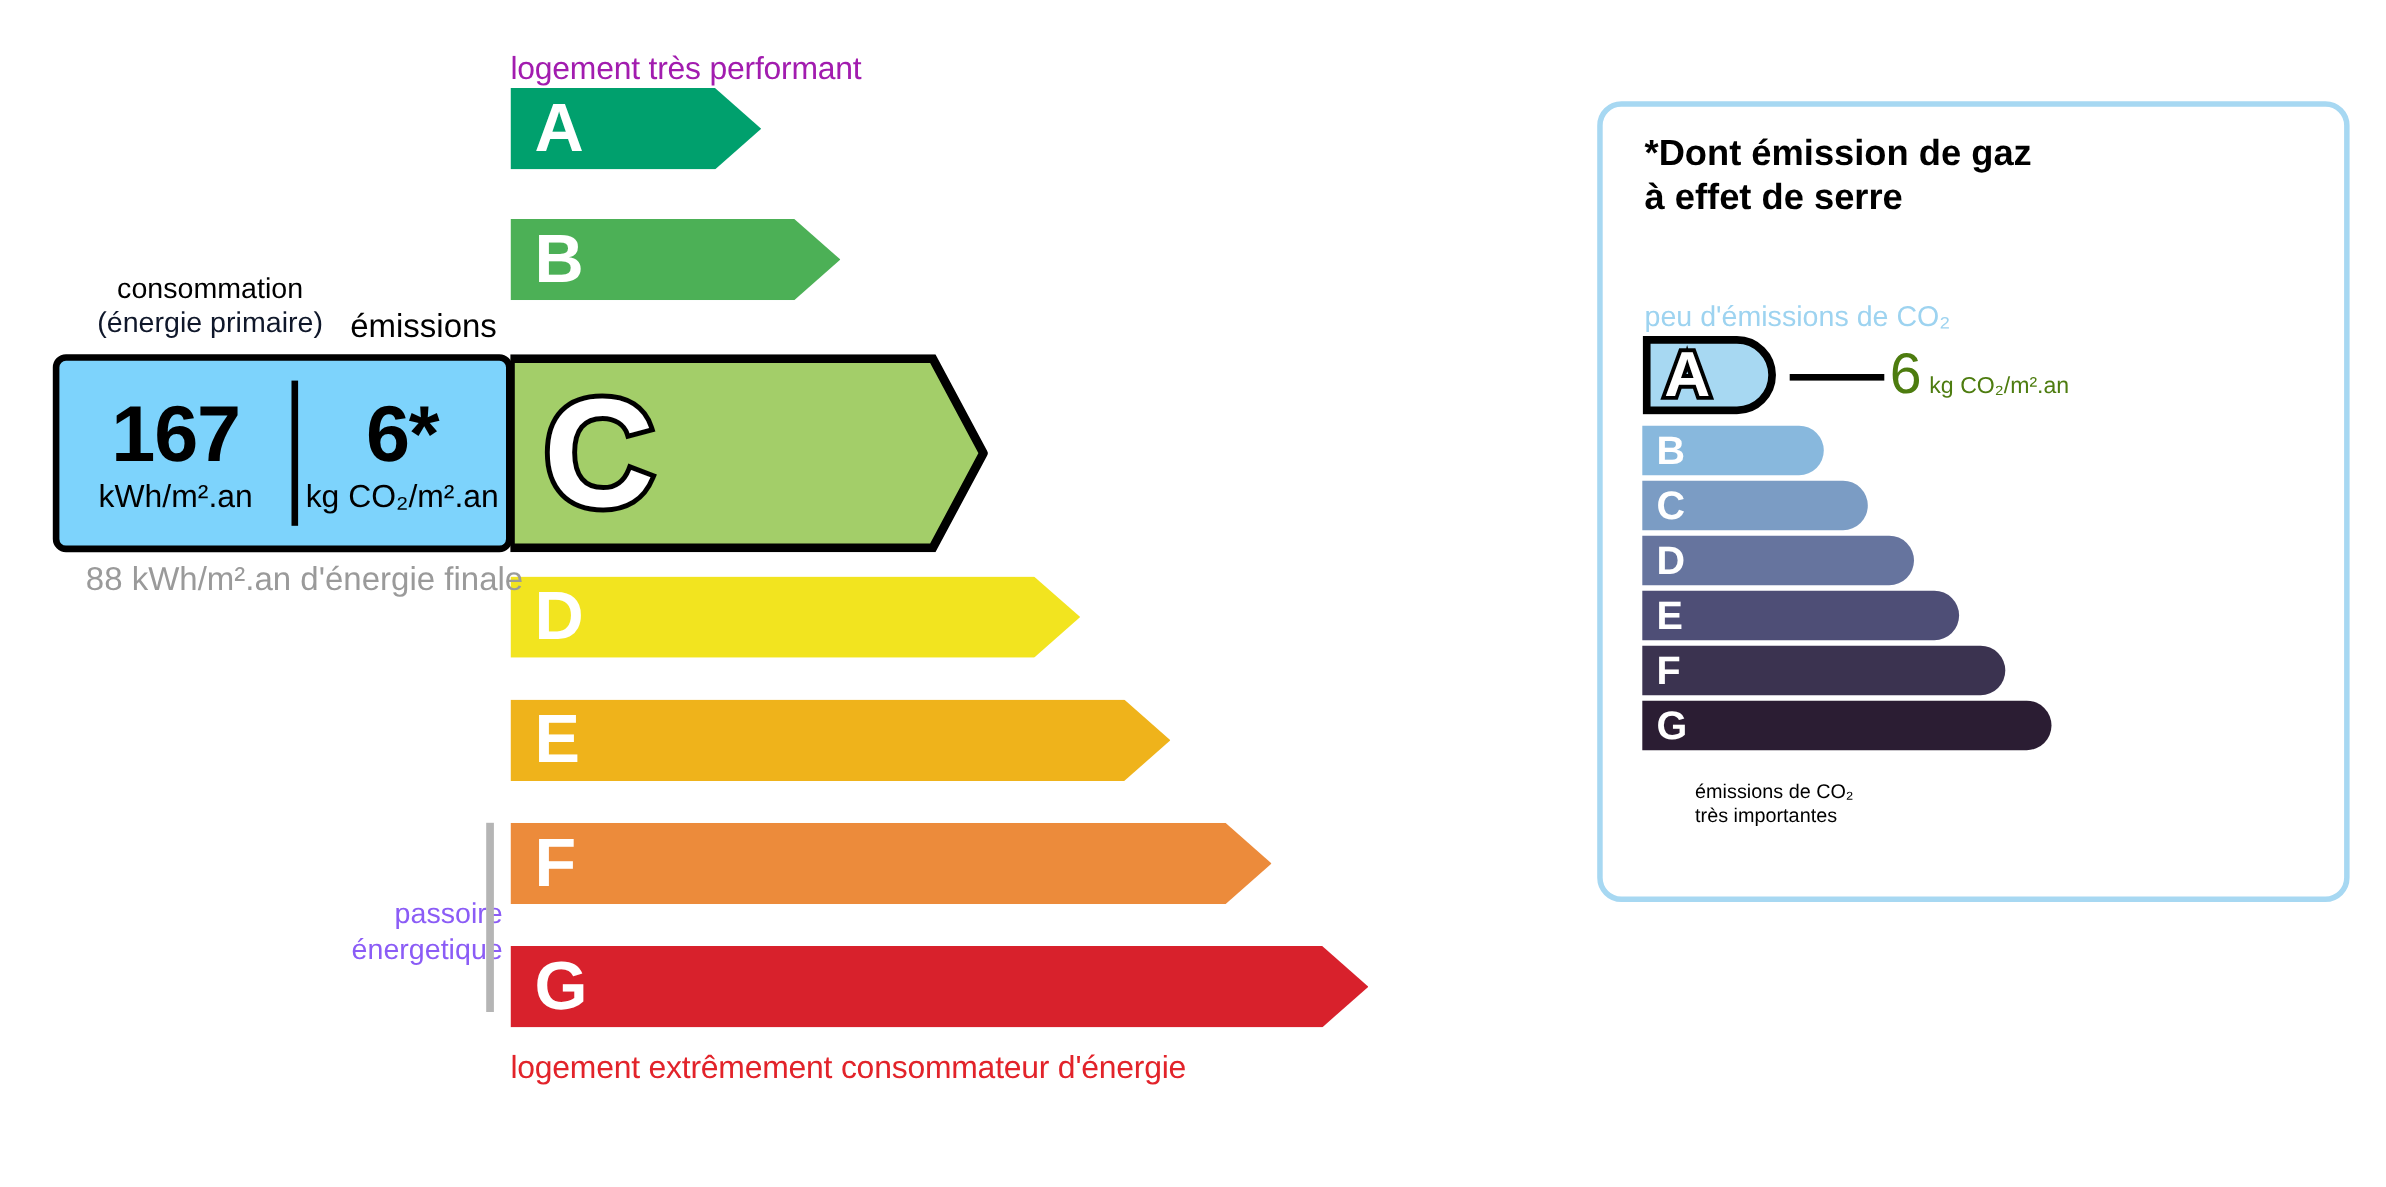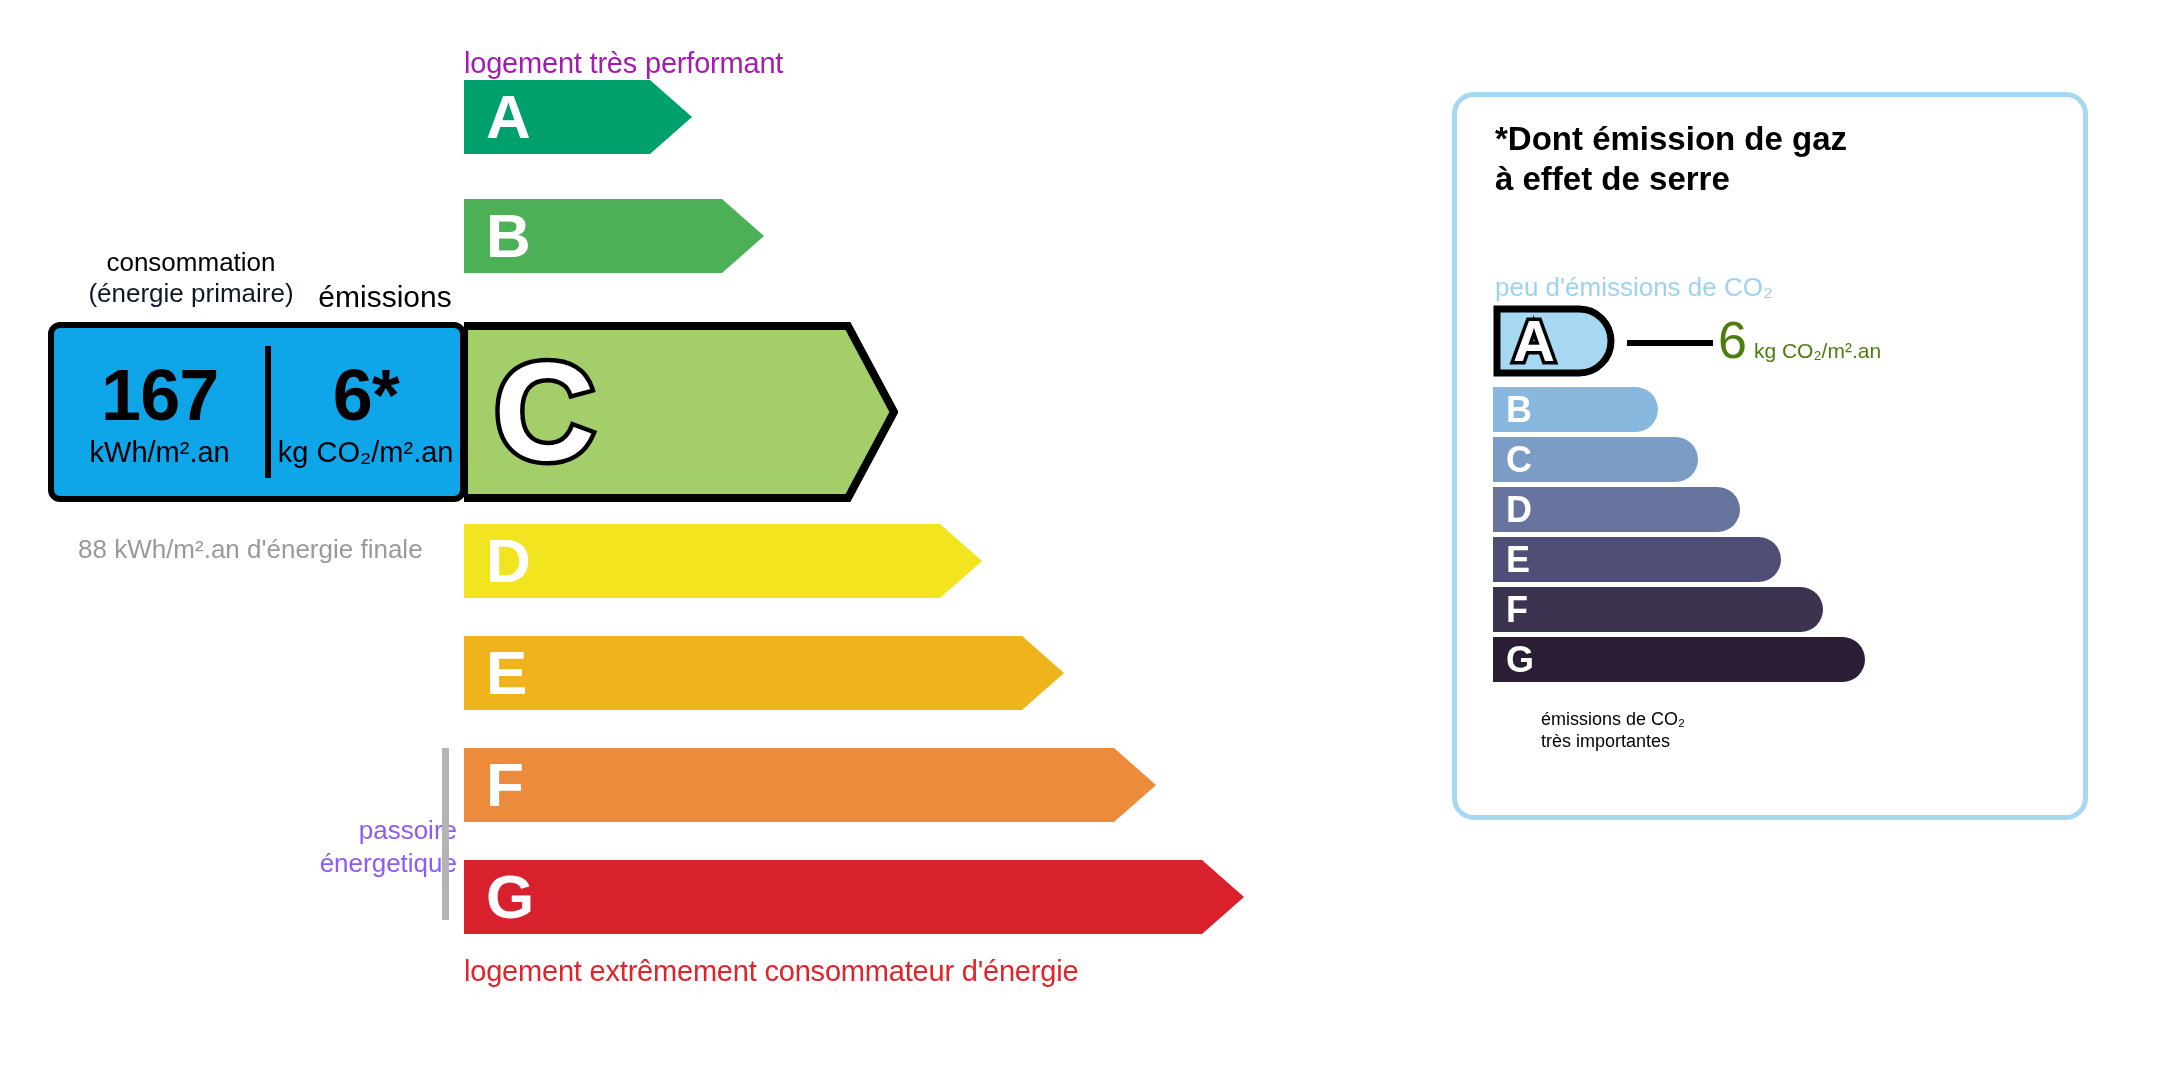--- a/index.html
+++ b/index.html
@@ -60,21 +60,21 @@
     color: #000;
   }
 
   
   #value-box {
     position: absolute;
     left: 48px; top: 322px;
     width: 418px; height: 180px;
     border: 6px solid #000;
     border-radius: 12px;
-    background: #0ea5e9;
+    background: #7dd3fc;
     display: flex;
     z-index: 6;
   }
   .vb-cell {
     flex: 1 1 0;
     display: flex;
     flex-direction: column;
     align-items: center;
     justify-content: center;
     padding-top: 6px;
@@ -95,22 +95,22 @@
   }
   .vb-unit {
     font-size: 29px;
     color: #000;
     margin-top: 6px;
     white-space: nowrap;
   }
 
   .final-energy {
     position: absolute;
-    left: 78px; top: 533px;
-    font-size: 26px;
+    left: 78px; top: 508px;
+    font-size: 30px;
     color: #9a9a9a;
     line-height: 1.25;
   }
 
   
   .passoire-label {
     position: absolute;
     left: 257px; top: 814px;
     width: 200px;
     text-align: right;
@@ -163,21 +163,21 @@
     line-height: 1;
     color: #ffffff;
     -webkit-text-stroke: 9px #000;
     paint-order: stroke fill;
   }
 
   
   #co2-panel {
     position: absolute;
     left: 1452px; top: 92px;
-    width: 636px; height: 728px;
+    width: 684px; height: 728px;
     border: 5px solid #a7d8f2;
     border-radius: 22px;
     background: #ffffff;
   }
   .co2-title {
     position: absolute;
     left: 38px; top: 22px;
     font-size: 33px;
     font-weight: 700;
     color: #000;

